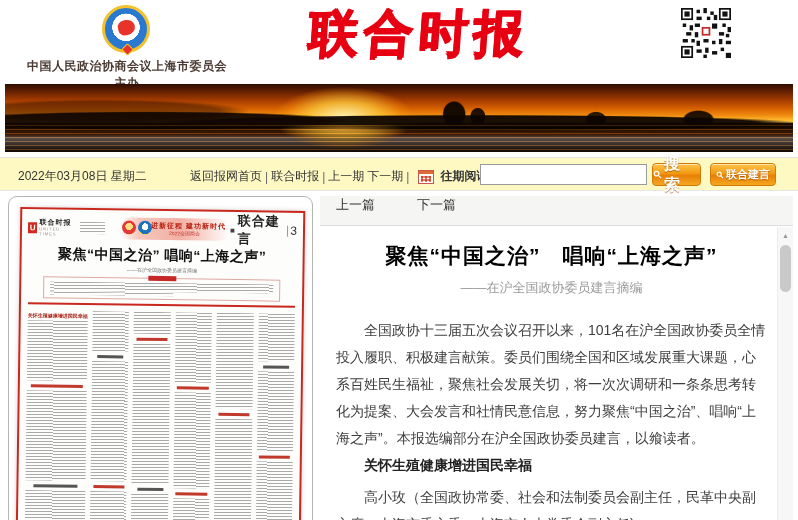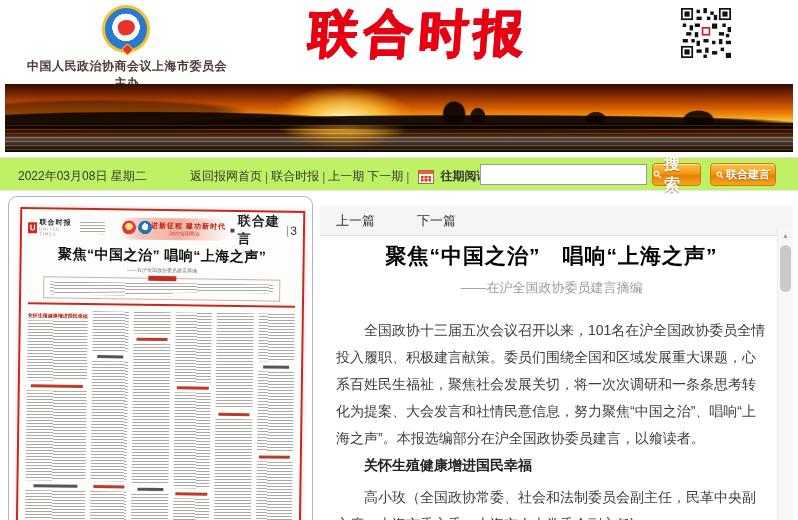--- a/index.html
+++ b/index.html
@@ -39,21 +39,21 @@
       radial-gradient(ellipse 24px 14px at 88% 52%, rgba(12,5,0,.9) 0 58%, transparent 66%),
       radial-gradient(ellipse 260px 12px at 18% 54%, rgba(18,7,0,.95) 0 68%, transparent 78%),
       radial-gradient(ellipse 200px 16px at 12% 40%, rgba(60,20,0,.55) 0 60%, transparent 75%),
       radial-gradient(ellipse 400px 10px at 60% 57%, rgba(14,6,0,.95) 0 70%, transparent 80%); }
   .banner .water { position:absolute; left:0; right:0; bottom:0; height:40%;
     background:
       radial-gradient(ellipse 90px 14px at 43% 18%, rgba(255,170,40,.55), transparent 70%),
       repeating-linear-gradient(to bottom, rgba(255,140,25,.20) 0 1px, rgba(0,0,0,.38) 1px 4px); }
 
   
-  .navbar { position:absolute; left:0; top:157px; width:798px; height:34px; background:#bef264;
+  .navbar { position:absolute; left:0; top:157px; width:798px; height:34px; background:#fef9c3;
             border-top:1px solid #e2e2e0; border-bottom:1px solid #e6e6e4; font-size:12px; }
   .nav-date { position:absolute; left:18px; top:10px; color:#333; }
   .nav-links { position:absolute; left:190px; top:10px; display:flex; align-items:center; gap:3px; color:#333; }
   .nav-links a { color:#333; text-decoration:none; cursor:pointer; }
   .sep { color:#666; }
   .cal-icon { position:relative; width:16px; height:14px; margin-left:6px; background:#fff; border:1px solid #c9574a; }
   .cal-icon::before { content:""; position:absolute; left:0; top:0; right:0; height:3px; background:#dd6a35; }
   .cal-icon::after { content:""; position:absolute; left:2px; top:5px; width:10px; height:6px;
       background-image:repeating-linear-gradient(to right, #e0745a 0 2px, transparent 2px 4px),
                        repeating-linear-gradient(to bottom, #e0745a 0 2px, transparent 2px 3px);
@@ -109,22 +109,22 @@
   .red-rule { height:2px; background:#c8281e; margin:4px 1px 0; }
   .cols { display:flex; gap:5px; margin-top:6px; height:236px; overflow:hidden; padding:0 1px; }
   .col { flex:1; display:flex; flex-direction:column; }
   .rh { height:3px; background:#c0392b; width:86%; margin:4px auto 3px; flex:none; }
   .bh { height:3px; background:#555; width:72%; margin:4px auto 3px; flex:none; }
   .col-h { font-size:5px; color:#a82015; font-weight:bold; white-space:nowrap; overflow:hidden; margin:2px 0; flex:none;}
   .tl { flex:none; }
 
   
   .right-panel { position:absolute; left:320px; top:196px; width:473px; height:324px; background:#fff; }
-  .toolbar { position:absolute; left:0; top:10px; right:0; height:30px; background:#f5f5f3;
-             border-bottom:1px solid #ddd; display:flex; align-items:center; font-size:13px; color:#333; }
+  .toolbar { position:absolute; left:0; top:0; right:0; height:30px; background:#f5f5f3;
+             border-bottom:1px solid #ddd; display:flex; align-items:flex-start; font-size:13px; color:#333; }
   .toolbar a { color:#333; text-decoration:none; cursor:pointer; }
   .tb-prev { margin-left:16px; }
   .tb-next { margin-left:42px; }
   .tb-right { margin-left:auto; margin-right:26px; display:flex; align-items:center; gap:4px; }
   .tb-right .grp { display:flex; align-items:center; gap:1px; margin-left:10px; cursor:pointer; }
   .tb-ico { font-size:14px; color:#222; line-height:1; }
   .spk { width:15px; height:13px; }
 
   .scrollbar { position:absolute; right:0; top:31px; bottom:0; width:16px; background:#f7f7f7; border-left:1px solid #ececec; }
   .scroll-up { position:absolute; top:2px; left:0; width:15px; height:14px; text-align:center;

